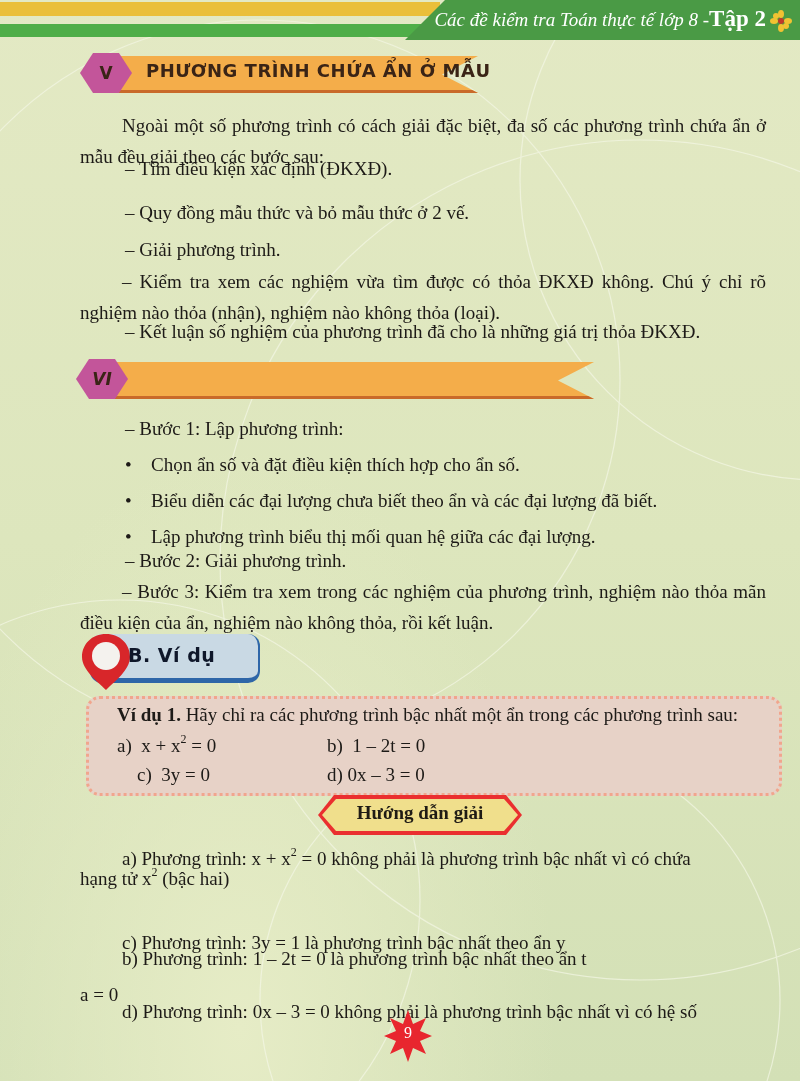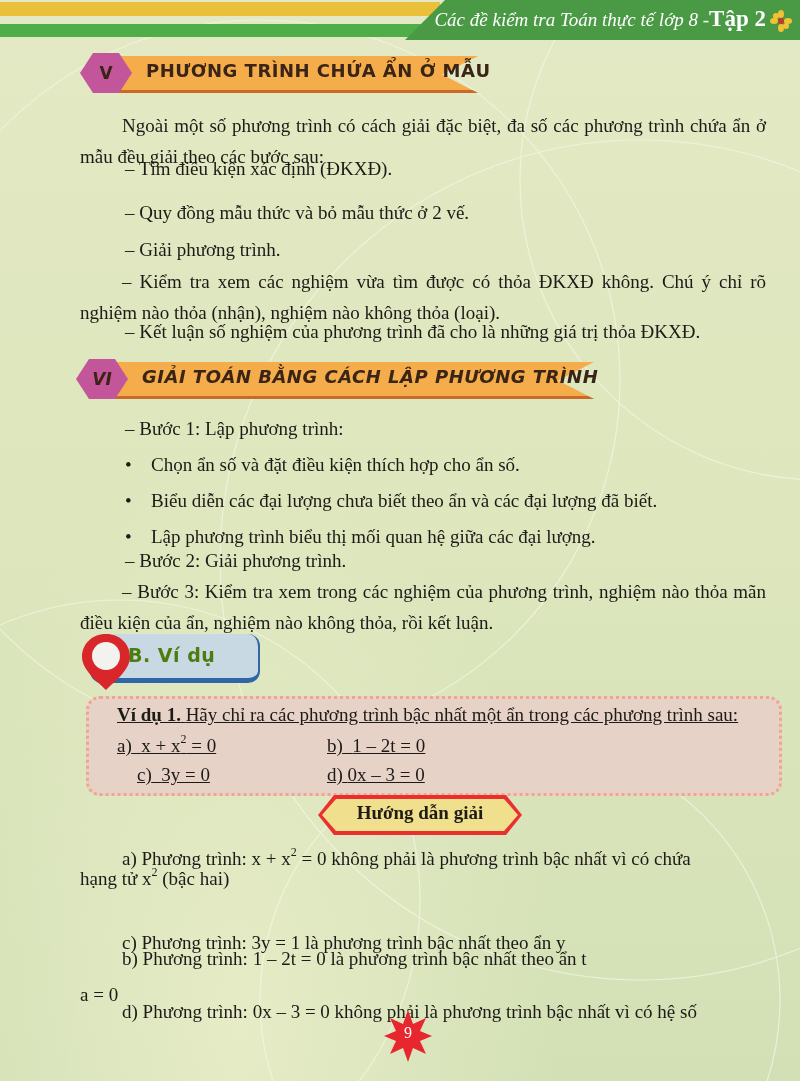--- a/index.html
+++ b/index.html
@@ -51,29 +51,29 @@
   .bullet::before { content:"•"; display:inline-block; width:26px; }
 
   
   .bvd-pill {
     position:absolute; left:90px; top:634px; width:168px; height:44px; background:#c9d9e4;
     border-radius:12px; border-bottom:5px solid #2e66a8; border-right:2px solid #2e66a8;
   }
   .bvd-pin { position:absolute; left:80px; top:632px; width:52px; height:60px; }
   .bvd-label {
     position:absolute; left:128px; top:644px; font-family:"DejaVu Sans",sans-serif; font-weight:bold;
-    font-size:19px; color:#4d7c0f; letter-spacing:0.5px;
+    font-size:19px; color:#0f172a; letter-spacing:0.5px;
   }
 
   
   .ex-box {
     position:absolute; left:86px; top:696px; width:690px; height:94px; background:#e7d2c7;
     border:3px dotted #f1a58d; border-radius:14px;
   }
-  .ex-text { position:absolute; font-size:19px; white-space:nowrap;text-decoration:underline; }
+  .ex-text { position:absolute; font-size:19px; white-space:nowrap; }
   sup { font-size:12px; vertical-align:9px; line-height:0; }
   .hdg-outline {
     position:absolute; left:318px; top:795px; width:204px; height:40px; background:#ea2f2f;
     clip-path: polygon(16px 0, calc(100% - 16px) 0, 100% 50%, calc(100% - 16px) 100%, 16px 100%, 0 50%);
   }
   .hdg-inner {
     position:absolute; left:322px; top:799px; width:196px; height:32px; background:#f0df8c;
     clip-path: polygon(14px 0, calc(100% - 14px) 0, 100% 50%, calc(100% - 14px) 100%, 14px 100%, 0 50%);
   }
   .hdg-label {
@@ -128,21 +128,20 @@
 <div class="p" style="left:125px; top:156px;">–  Tìm điều kiện xác định (ĐKXĐ).</div>
 <div class="p" style="left:125px; top:200px;">–  Quy đồng mẫu thức và bỏ mẫu thức ở 2 vế.</div>
 <div class="p" style="left:125px; top:237px;">–  Giải phương trình.</div>
 <div class="para indent" style="top:266px;">–  Kiểm tra xem các nghiệm vừa tìm được có thỏa ĐKXĐ không. Chú ý chỉ rõ nghiệm nào thỏa (nhận), nghiệm nào không thỏa (loại).</div>
 <div class="p" style="left:125px; top:319px;">–  Kết luận số nghiệm của phương trình đã cho là những giá trị thỏa ĐKXĐ.</div>
 
 <div class="banner" style="left:76px; top:362px; width:520px;font-style:italic;">
   <div class="ribbon" style="width:482px;"></div>
   <div class="hex"></div>
   <div class="hex-num">VI</div>
-  <div class="btitle">Giải toán bằng cách lập phương trình</div>
 </div>
 
 <div class="p" style="left:125px; top:416px;">–  Bước 1: Lập phương trình:</div>
 <div class="p bullet" style="left:125px; top:452px;">Chọn ẩn số và đặt điều kiện thích hợp cho ẩn số.</div>
 <div class="p bullet" style="left:125px; top:488px;">Biểu diễn các đại lượng chưa biết theo ẩn và các đại lượng đã biết.</div>
 <div class="p bullet" style="left:125px; top:524px;">Lập phương trình biểu thị mối quan hệ giữa các đại lượng.</div>
 <div class="p" style="left:125px; top:548px;">–  Bước 2: Giải phương trình.</div>
 <div class="para indent" style="top:576px;">–  Bước 3: Kiểm tra xem trong các nghiệm của phương trình, nghiệm nào thỏa mãn điều kiện của ẩn, nghiệm nào không thỏa, rồi kết luận.</div>
 
 <div class="bvd-pill"></div>

